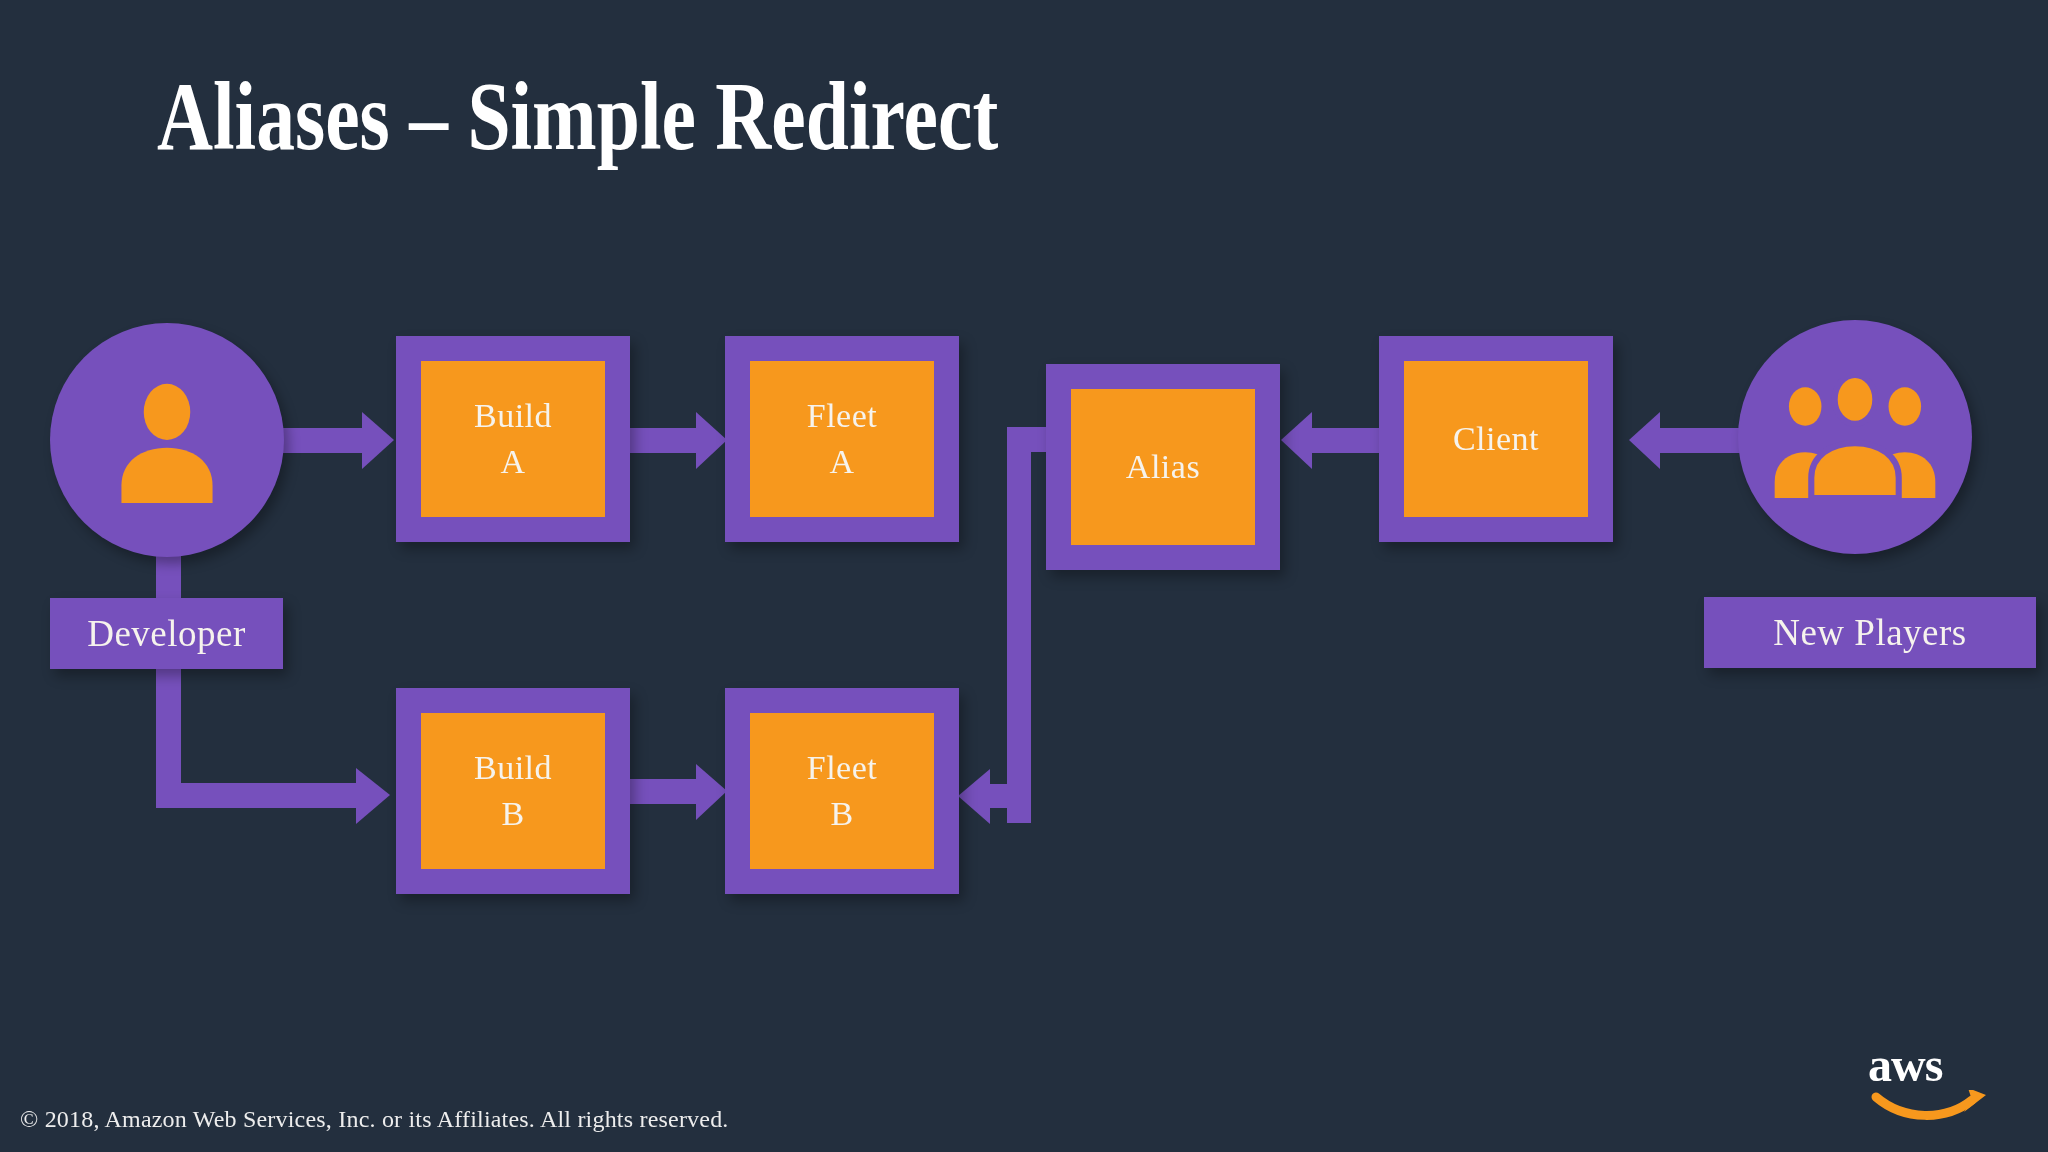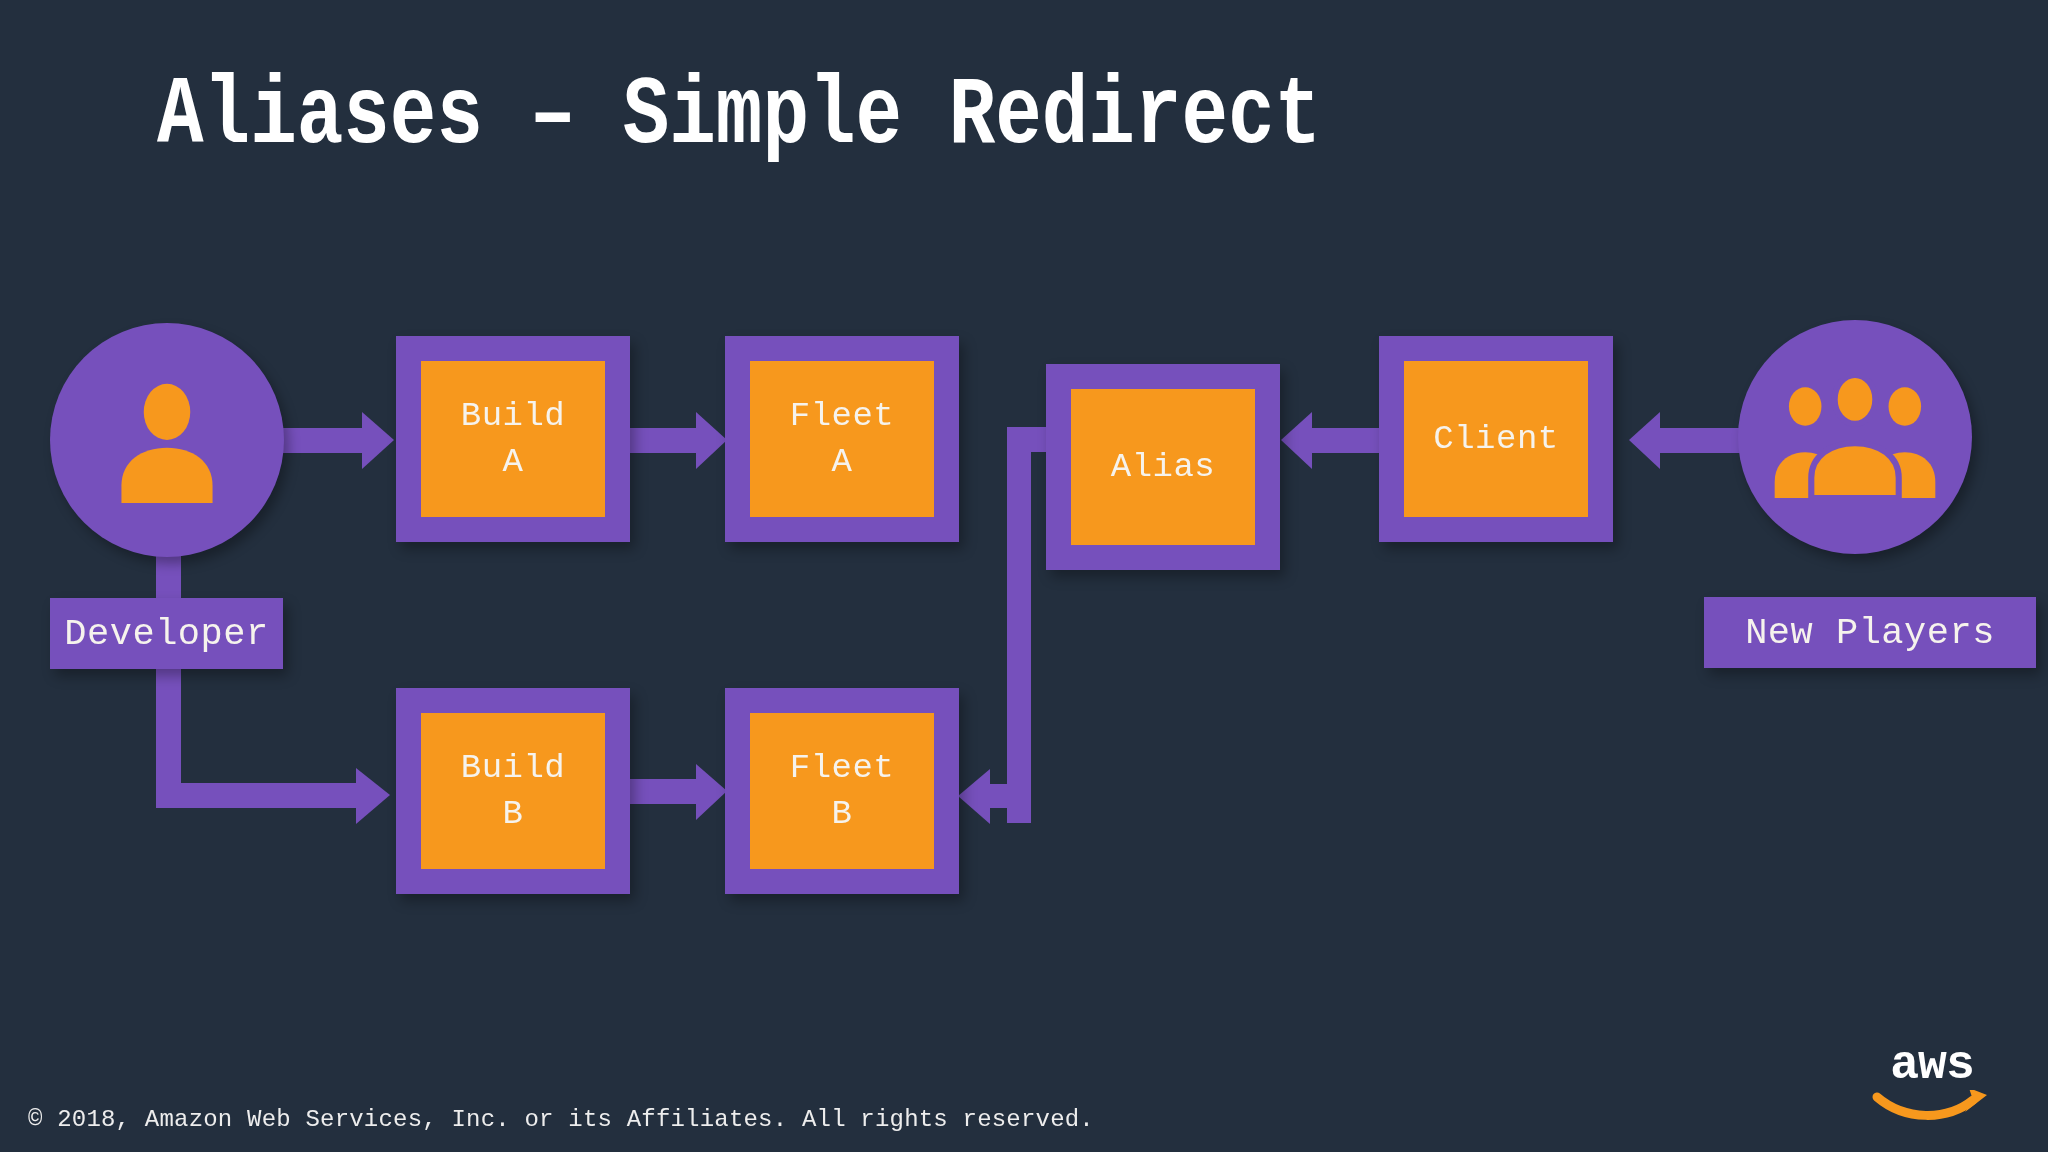--- a/index.html
+++ b/index.html
@@ -5,21 +5,21 @@
   :root{
     --bg:#232F3E;
     --purple:#7650BC;
     --orange:#F7981D;
     --text-light:#F6F3ED;
   }
   html,body{margin:0;padding:0;background:var(--bg);}
   .slide{
     position:relative;width:2048px;height:1152px;overflow:hidden;
     background:var(--bg);
-    font-family:Liberation Mono, monospace;
+    font-family:Liberation Serif, serif;
   }
   .title{
     position:absolute;left:157px;top:68px;
     color:#FFFFFF;font-size:97px;font-weight:bold;line-height:1.0;
     transform:scaleX(0.80);transform-origin:0 50%;
     white-space:nowrap;letter-spacing:0;
   }
   .connectors{position:absolute;left:0;top:0;z-index:1;color:var(--purple);}
   .actor-circle{
     position:absolute;width:234px;height:234px;border-radius:50%;
@@ -48,26 +48,26 @@
   .pos-fleet-a{left:725px;top:336px;}
   .pos-alias{left:1046px;top:336px;margin-top:28px;}
   .pos-client{left:1379px;top:336px;}
   .pos-build-b{left:396px;top:688px;}
   .pos-fleet-b{left:725px;top:688px;}
   .pos-dev-circle{left:50px;top:323px;}
   .pos-np-circle{left:1738px;top:320px;}
   .pos-dev-label{left:50px;top:598px;width:233px;}
   .pos-np-label{left:1704px;top:597px;width:332px;}
   .footer{
-    position:absolute;left:28px;top:1106px;z-index:4;
+    position:absolute;left:20px;top:1106px;z-index:4;
     color:#EDEDED;font-size:24px;letter-spacing:0.2px;
   }
   .aws-logo{
     position:absolute;left:1868px;top:1042px;width:128px;z-index:4;
-    display:flex;flex-direction:column;align-items:center;
+    display:flex;flex-direction:column;align-items:flex-start;
   }
   .aws-logo .aws-text{
     color:#FFFFFF;font-size:48px;font-weight:bold;letter-spacing:-1px;line-height:46px;
   }
   .aws-logo svg{margin-top:2px;color:var(--orange);}
 </style>
 </head>
 <body>
 
 <div class="slide">

